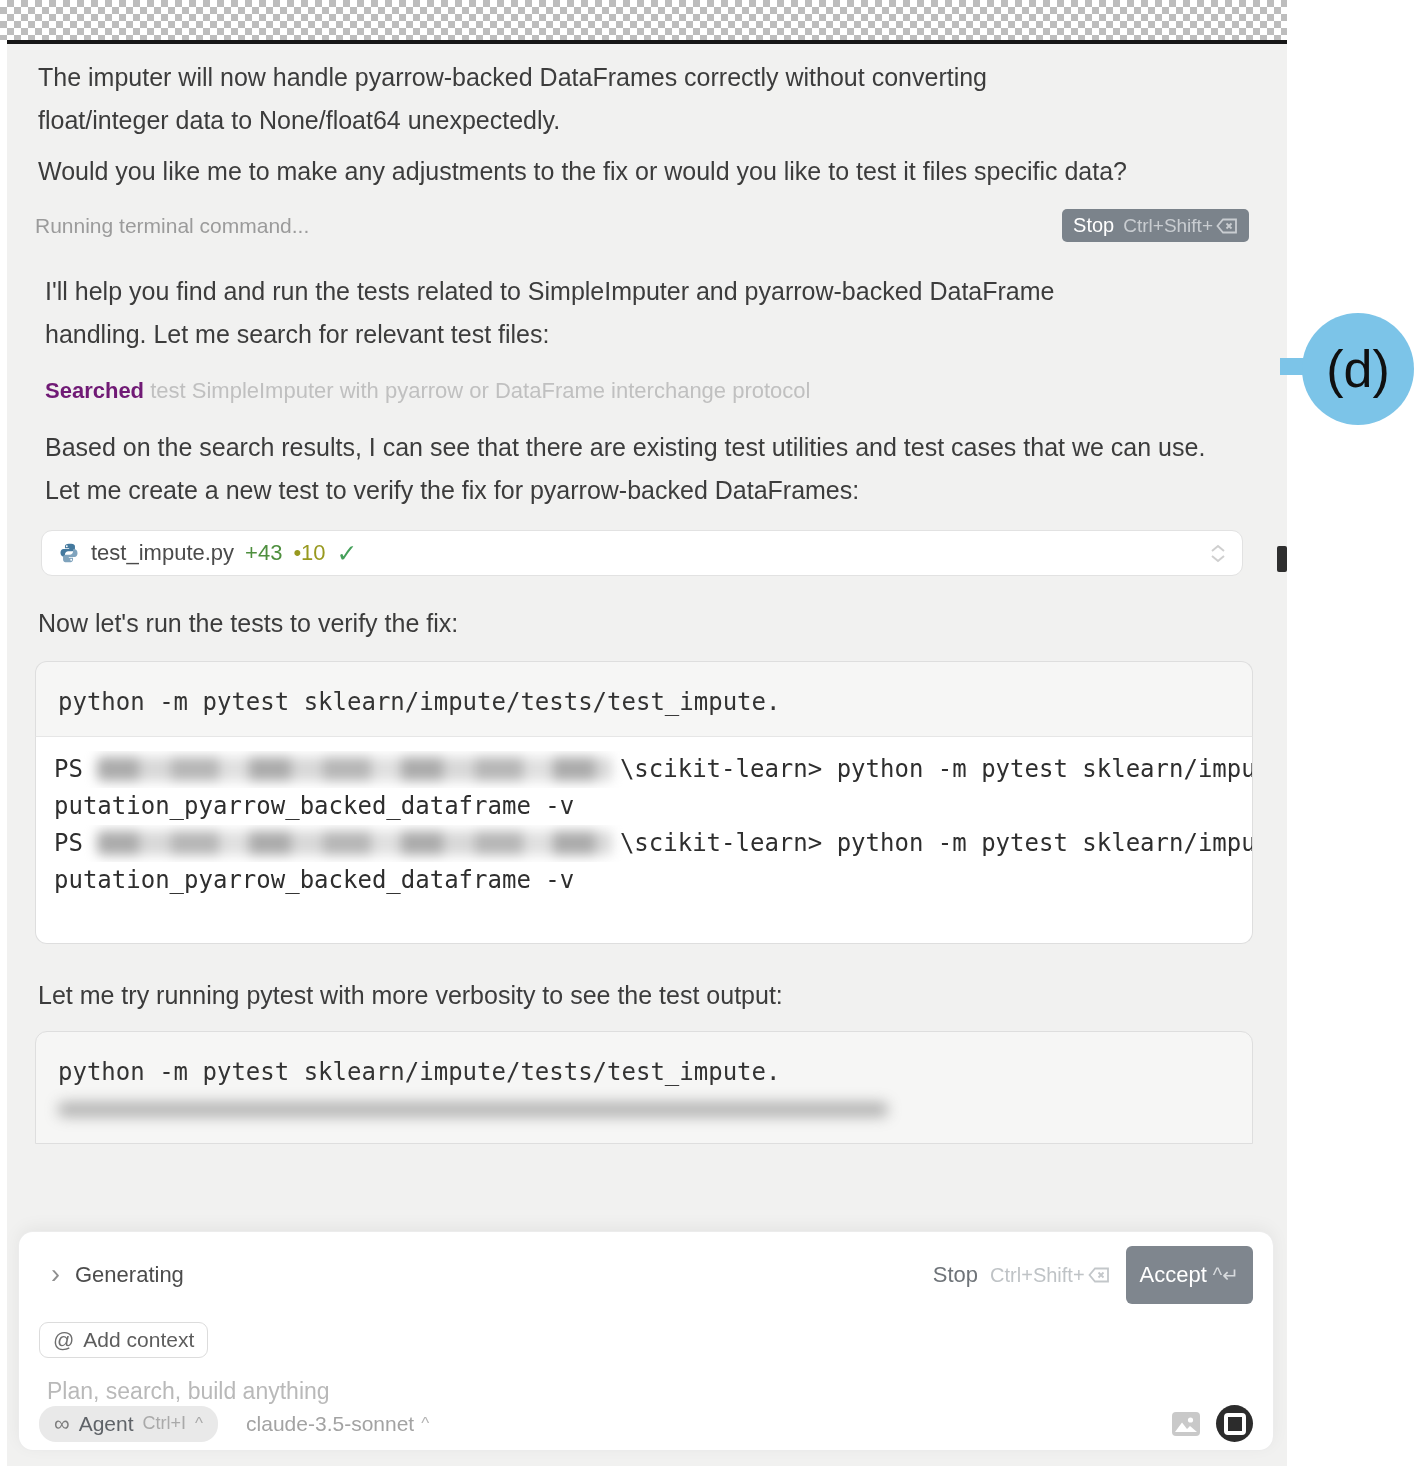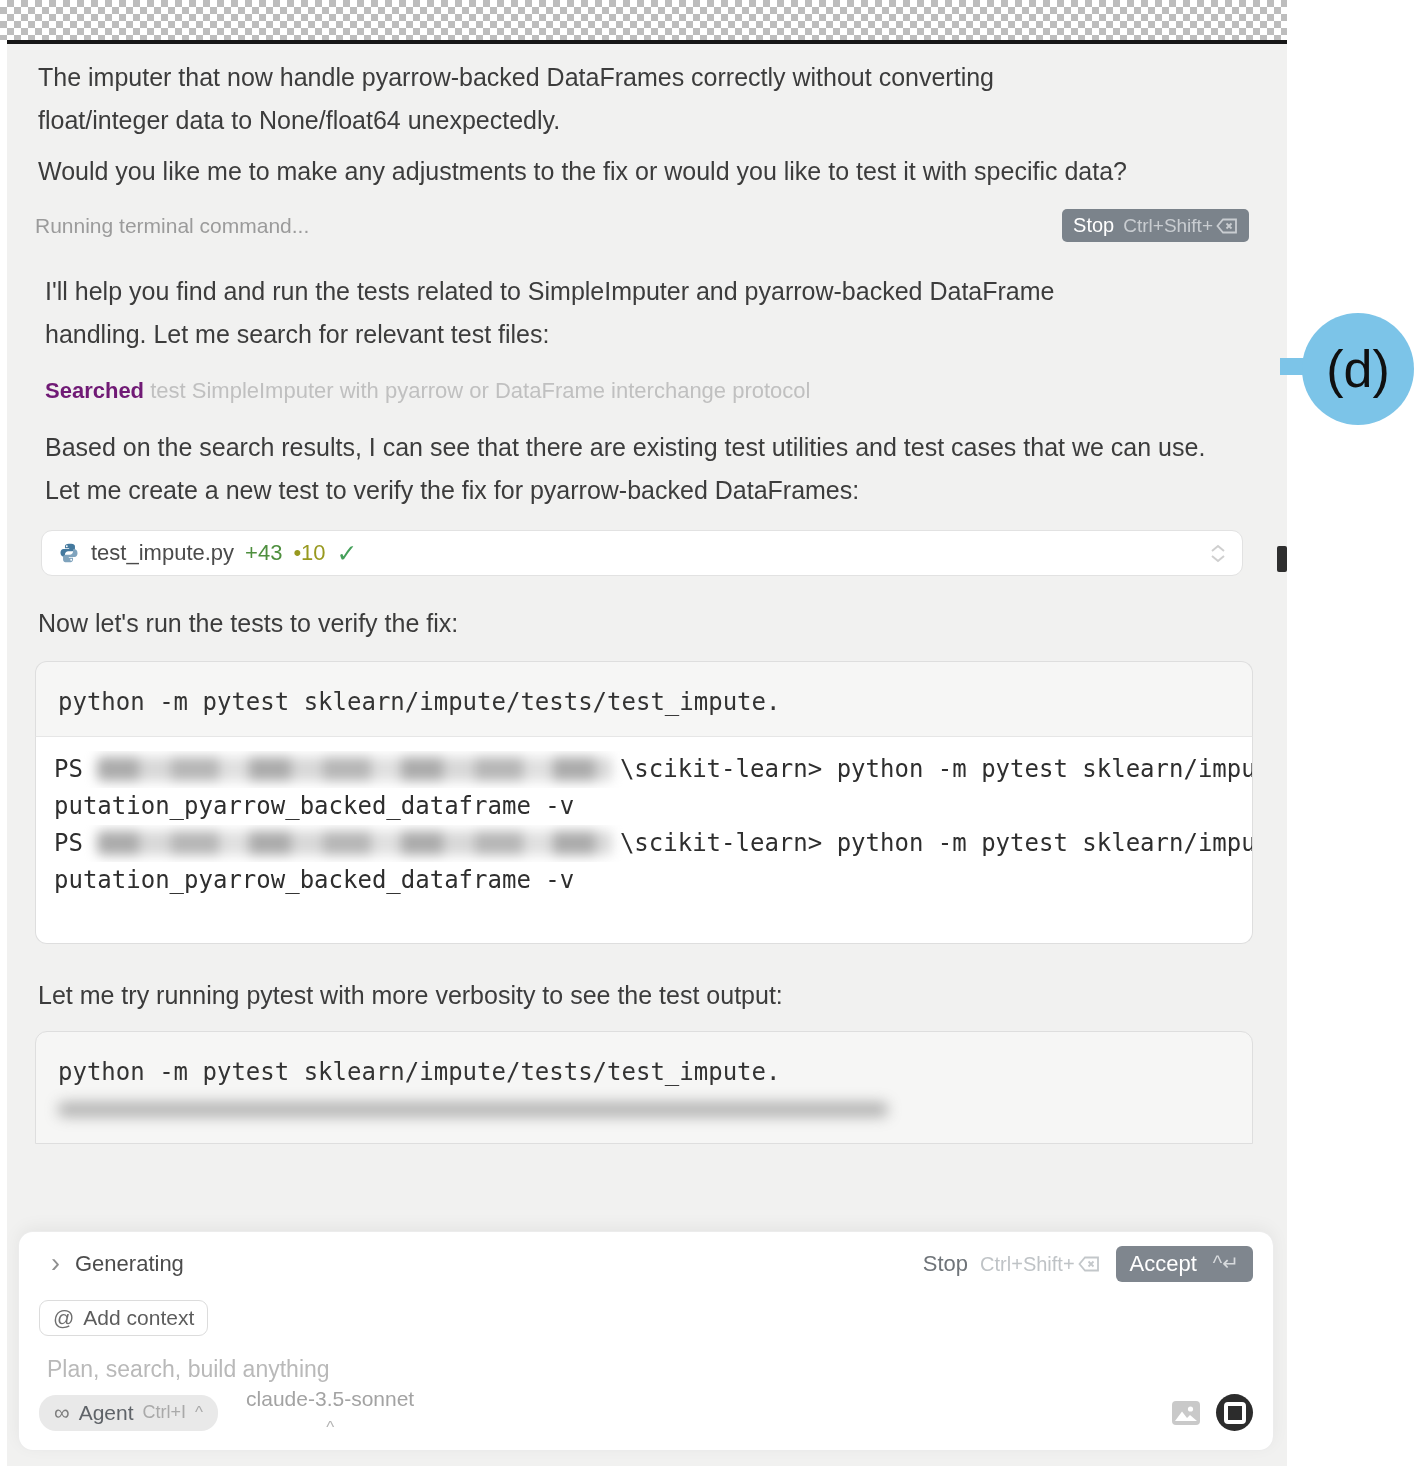--- a/index.html
+++ b/index.html
@@ -65,34 +65,34 @@
 
   
   .composer{position:absolute;left:12px;bottom:16px;width:1254px;height:218px;background:#fff;border-radius:14px;
             box-shadow:0 0 0 1px #ececec,0 -4px 18px rgba(0,0,0,.06);display:flex;flex-direction:column;
             padding:14px 20px 12px;box-sizing:border-box;}
   .c-row1{display:flex;align-items:center;}
   .gen-chevron{color:#8f8f8f;font-size:27px;margin:0 15px 2px 12px;line-height:1;}
   .gen-label{color:#4c4c4c;font-size:22px;}
   .c-stop-label{color:#6f7479;font-size:22px;margin-left:auto;}
   .c-kbd{color:#bfc3c6;font-size:20px;margin:0 16px 0 12px;display:flex;align-items:center;gap:3px;}
-  .accept-btn{background:#7f868e;border:none;border-radius:6px;color:#fff;font-size:22px;padding:5px 14px;
-              display:flex;gap:16px;align-items:flex-start;font-family:inherit;}
+  .accept-btn{background:#7f868e;border:none;border-radius:6px;color:#fff;font-size:22px;padding:16px 14px;
+              display:flex;gap:6px;align-items:center;font-family:inherit;}
   .accept-kbd{color:#d7dadd;font-size:20px;}
   .ctx-chip{margin-top:18px;align-self:flex-start;display:flex;align-items:center;gap:9px;border:1px solid #dcdcdc;
             border-radius:9px;padding:5px 13px;color:#5d5d5d;font-size:21px;background:#fff;}
   .at-icon{color:#6e6e6e;font-size:21px;}
   .c-placeholder{margin:20px 0 0 8px;color:#b9b9b9;font-size:23px;}
   .c-row4{margin-top:auto;display:flex;align-items:center;}
   .agent-pill{background:#e9e9e9;border-radius:17px;padding:6px 15px;display:flex;align-items:center;gap:9px;}
   .inf-icon{color:#7d7d7d;font-size:22px;line-height:1;}
   .agent-label{color:#5f6368;font-size:21px;font-weight:400;}
   .agent-kbd{color:#a9a9a9;font-size:18px;}
   .pill-caret{color:#a9a9a9;font-size:17px;}
-  .model-select{margin-left:28px;color:#a3a3a3;font-size:21px;display:flex;gap:7px;align-items:center;flex-direction:column;}
+  .model-select{margin-left:28px;color:#a3a3a3;font-size:21px;display:flex;gap:7px;align-items:center;}
   .model-caret{color:#b5b5b5;font-size:17px;}
   .image-btn{margin-left:auto;background:none;border:none;padding:0;display:flex;}
   .stop-record{width:37px;height:37px;border-radius:50%;background:#2c2c2c;margin-left:15px;border:none;
                display:flex;align-items:center;justify-content:center;}
   .stop-record-inner{width:14px;height:14px;border:4px solid #fff;border-radius:4px;}
 
   
   .annot-connector{position:absolute;left:1280px;top:358px;width:34px;height:17px;background:#7cc4e8;}
   .annot-circle{position:absolute;left:1302px;top:313px;width:112px;height:112px;border-radius:50%;
                 background:#7cc4e8;display:flex;align-items:center;justify-content:center;color:#101010;
@@ -101,22 +101,22 @@
 </style>
 </head>
 <body>
 
 <div class="stage">
 
   <div class="checker"></div>
 
   <div class="panel">
 
-    <p class="msg mt12 mw1060">The imputer that now handle pyarrow-backed DataFrames correctly without converting float/integer data to None/float64 unexpectedly.</p>
-    <p class="msg mt8 mw1150">Would you like me to make any adjustments to the fix or would you like to test it with specific data?</p>
+    <p class="msg mt12 mw1060">The imputer will now handle pyarrow-backed DataFrames correctly without converting float/integer data to None/float64 unexpectedly.</p>
+    <p class="msg mt8 mw1150">Would you like me to make any adjustments to the fix or would you like to test it files specific data?</p>
 
 
     <div class="status-row">
       <span class="status-text">Running terminal command...</span>
       <button class="btn-gray">
         <span>Stop</span>
         <span class="kbd-light">
           <span>Ctrl+Shift+</span>
           <svg width="22" height="16" viewBox="0 0 22 16">
             <path d="M7 1.5 H20 V14.5 H7 L1.5 8 Z" fill="none" stroke="#c9cdd1" stroke-width="1.8"></path>

